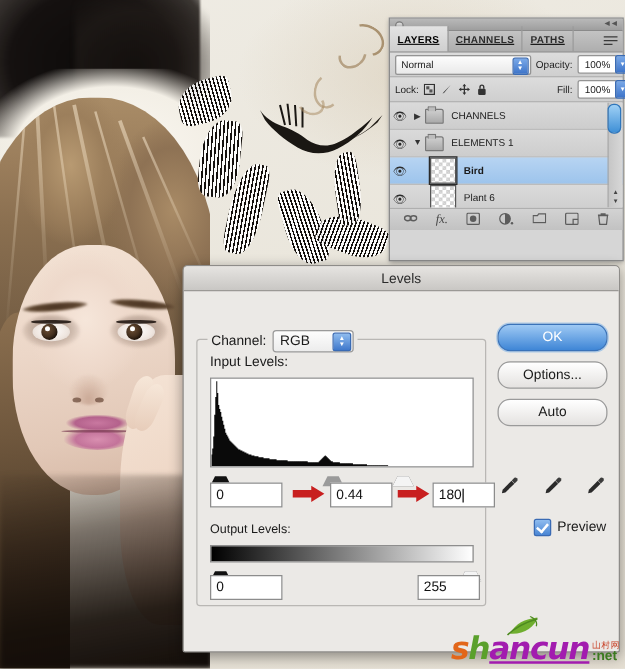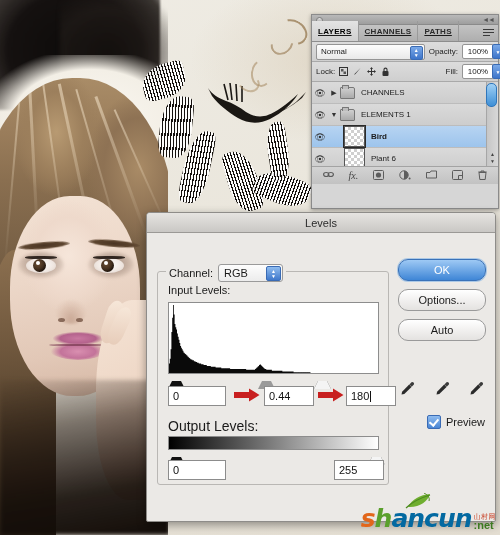--- a/index.html
+++ b/index.html
@@ -191,21 +191,21 @@
   .hs.white{border-left:4.5px solid transparent;border-right:4.5px solid transparent;border-bottom:8px solid #f4f4f4;
     filter:drop-shadow(0 0 .6px #555);}
 
   .in-fields{position:absolute;left:10px;top:114px;width:209px;height:20px;}
   .tf{position:absolute;height:18px;background:#fff;border:1px solid #8c8c8c;
     display:flex;align-items:center;padding-left:4px;font-size:11px;color:#111;}
   .caret{display:inline-block;width:1px;height:11px;background:#111;margin-left:1px;}
   .ra{position:absolute;top:2px;width:26px;height:14px;}
   .ra svg{display:block;}
 
-  .out-label{position:absolute;left:10px;top:146px;font-size:14px;}
+  .out-label{position:absolute;left:10px;top:146px;font-size:10px;}
   .out-ramp{position:absolute;left:10px;top:164px;width:209px;height:12px;
     background:linear-gradient(90deg,#000 0%,#8c8c8c 55%,#ffffff 100%);border:1px solid #8d8d8d;}
   .out-strip{position:absolute;left:10px;top:177px;width:209px;height:10px;}
   .out-fields{position:absolute;left:10px;top:188px;width:209px;height:20px;}
 
   .btns{position:absolute;right:9px;top:26px;width:88px;}
   .btn{height:20px;border-radius:10px;display:flex;align-items:center;justify-content:center;
     font-size:11px;margin-bottom:8px;border:1px solid #9a9a9a;
     background:linear-gradient(180deg,#ffffff,#e4e2e0);color:#1a1a1a;}
   .btn.primary{background:linear-gradient(180deg,#9ec9f4,#3f86d6);border:1px solid #3a72b8;color:#fff;
@@ -218,21 +218,21 @@
     background:linear-gradient(180deg,#8fbcef,#4a86d4);position:relative;}
   .cbx::after{content:"";position:absolute;left:3px;top:1px;width:4px;height:7px;
     border:solid #fff;border-width:0 2px 2px 0;transform:rotate(40deg);}
 
   
   .wm{position:absolute;right:4px;bottom:4px;display:flex;align-items:flex-end;gap:2px;}
   .wm-text{font-size:25px;font-weight:bold;font-style:italic;letter-spacing:-1px;line-height:24px;
     font-family:"DejaVu Sans", sans-serif;}
   .wm-s{color:#e2661a;}
   .wm-h{color:#5aa02c;}
-  .wm-rest{color:#0369a1;}
+  .wm-rest{color:#a21caf;text-decoration:underline;}
   .wm-side{display:flex;flex-direction:column;line-height:8px;margin-bottom:2px;}
   .wm-cn{font-size:7px;color:#c9442a;letter-spacing:.5px;}
   .wm-net{font-size:11px;font-weight:bold;color:#3b7a20;}
   .leaf{position:absolute;right:62px;bottom:22px;width:30px;height:16px;}
 </style>
 </head>
 <body>
 
 <div id="root">
 

